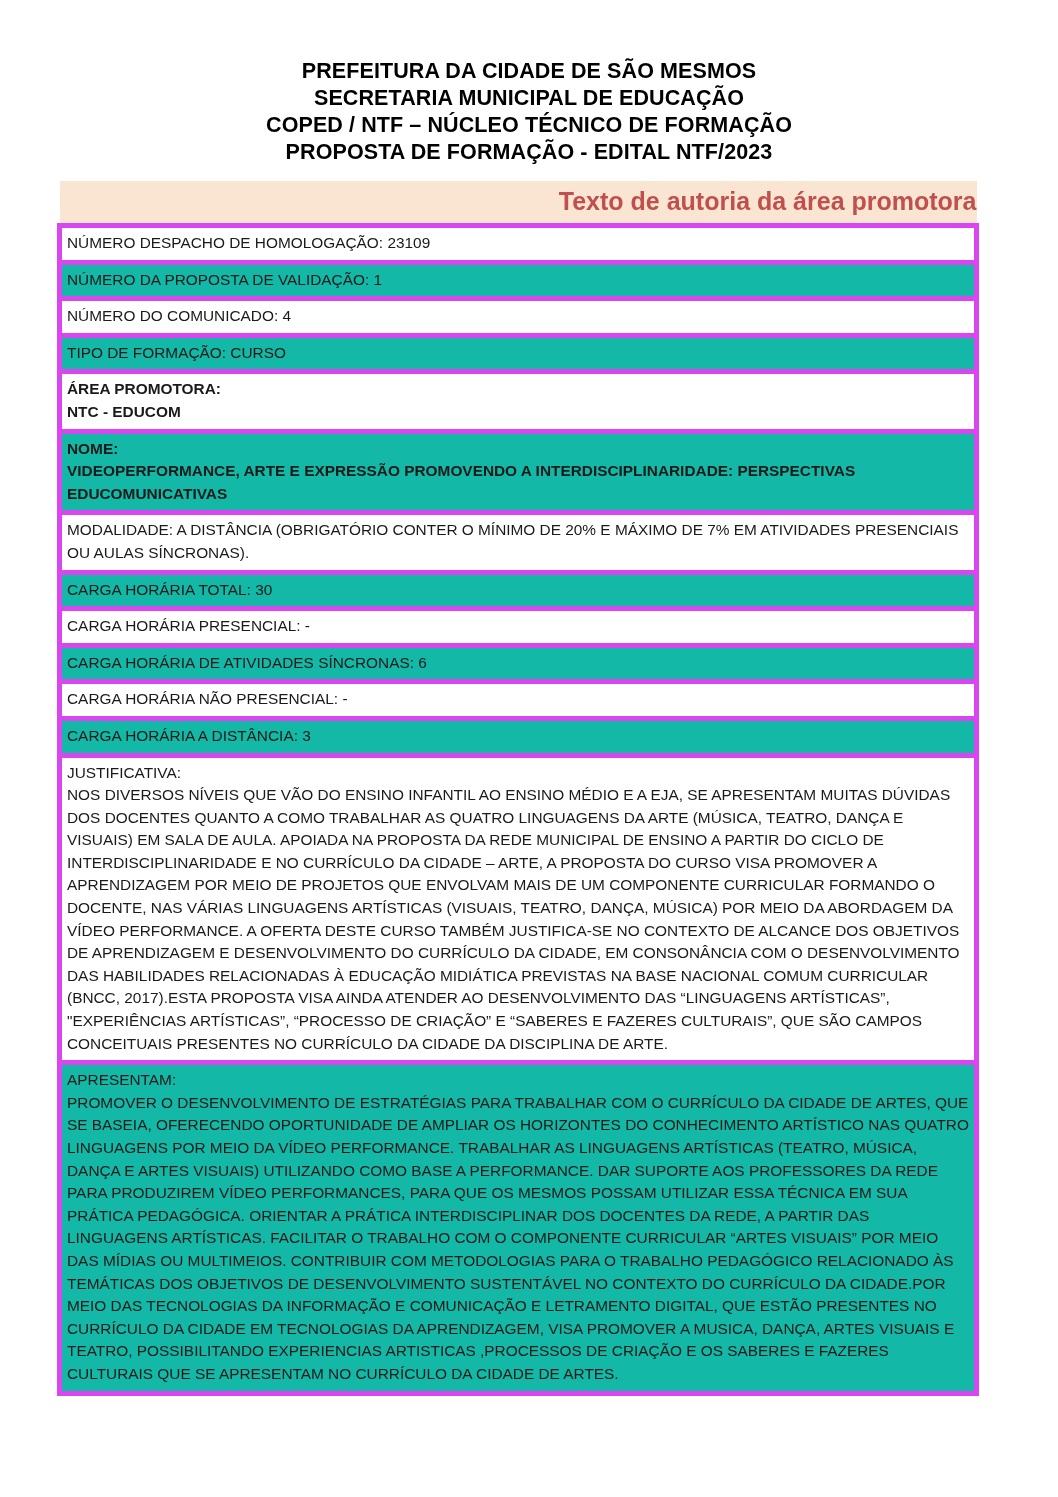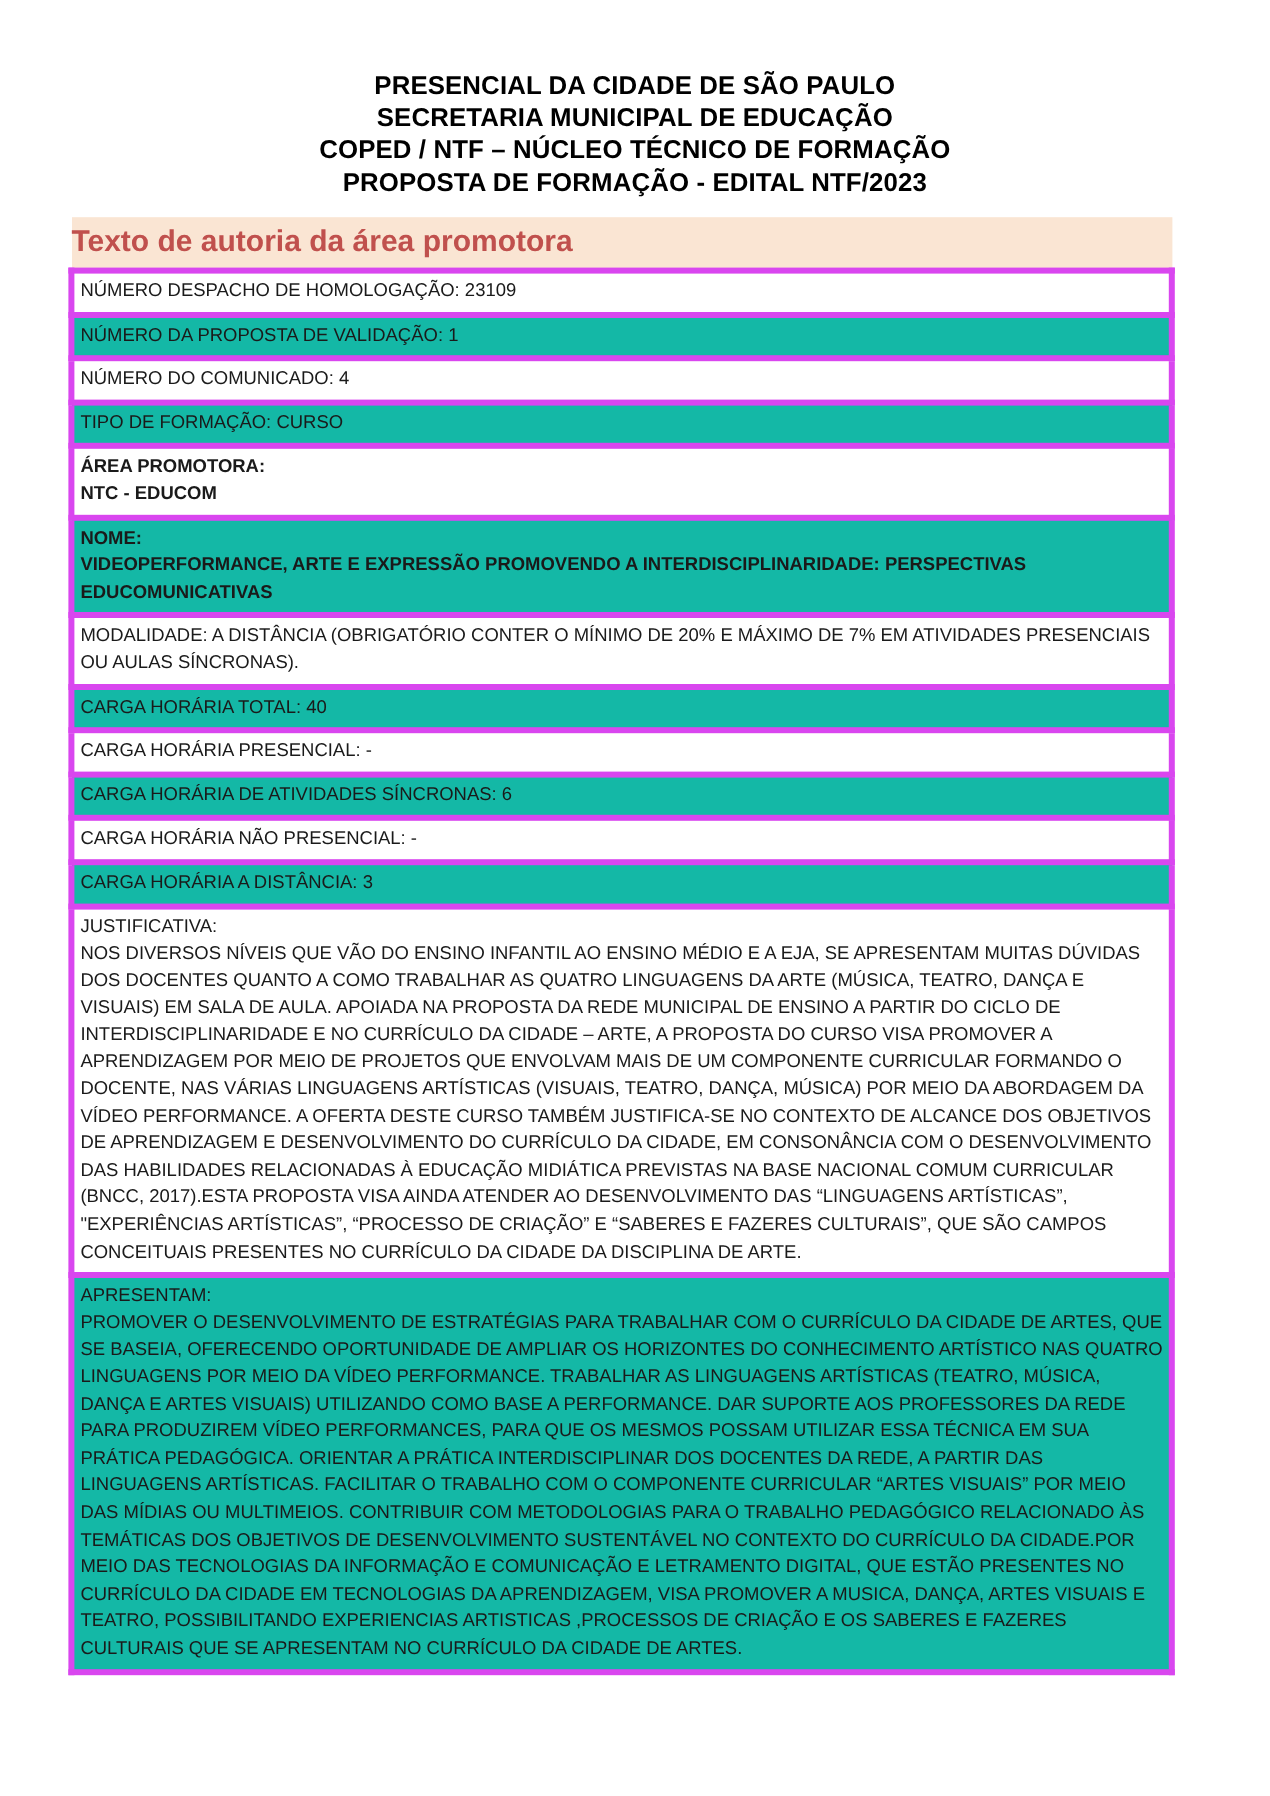--- a/index.html
+++ b/index.html
@@ -53,40 +53,40 @@
     line-height: 22.6px;
     color: #1a1a1a;
     word-wrap: break-word;
   }
   td.shaded { background: #14b8a6; }
   td.plain  { background: #ffffff; }
 
   td.banner {
     background: #fae5d3;
     border: none;
-    text-align: left;
+    text-align: right;
     padding: 4px 0 6px 0;
   }
   .banner-text {
     color: #c0504d;
     font-weight: bold;
     font-size: 25px;
     line-height: 32px;
   }
 
   .bold { font-weight: bold; }
   .para { display: block; }
 </style>
 </head>
 <body>
 
 <div class="page">
 
   <div class="doc-header">
-    <div class="hline">PRESENCIAL DA CIDADE DE SÃO PAULO</div>
+    <div class="hline">PREFEITURA DA CIDADE DE SÃO MESMOS</div>
     <div class="hline">SECRETARIA MUNICIPAL DE EDUCAÇÃO</div>
     <div class="hline">COPED / NTF – NÚCLEO TÉCNICO DE FORMAÇÃO</div>
     <div class="hline">PROPOSTA DE FORMAÇÃO - EDITAL NTF/2023</div>
   </div>
 
   <table class="prop-table">
     <tbody>
       <tr>
         <td class="banner">
           <span class="banner-text">Texto de autoria da área promotora</span>
@@ -126,21 +126,21 @@
             <span class="para">VIDEOPERFORMANCE, ARTE E EXPRESSÃO PROMOVENDO A INTERDISCIPLINARIDADE: PERSPECTIVAS EDUCOMUNICATIVAS</span>
           </td>
         </tr>
         <tr>
           <td class="plain">
             <span class="para">MODALIDADE: A DISTÂNCIA (OBRIGATÓRIO CONTER O MÍNIMO DE 20% E MÁXIMO DE 7% EM ATIVIDADES PRESENCIAIS OU AULAS SÍNCRONAS).</span>
           </td>
         </tr>
         <tr>
           <td class="shaded">
-            <span class="para">CARGA HORÁRIA TOTAL: 40</span>
+            <span class="para">CARGA HORÁRIA TOTAL: 30</span>
           </td>
         </tr>
         <tr>
           <td class="plain">
             <span class="para">CARGA HORÁRIA PRESENCIAL:  -</span>
           </td>
         </tr>
         <tr>
           <td class="shaded">
             <span class="para">CARGA HORÁRIA DE ATIVIDADES SÍNCRONAS: 6</span>

